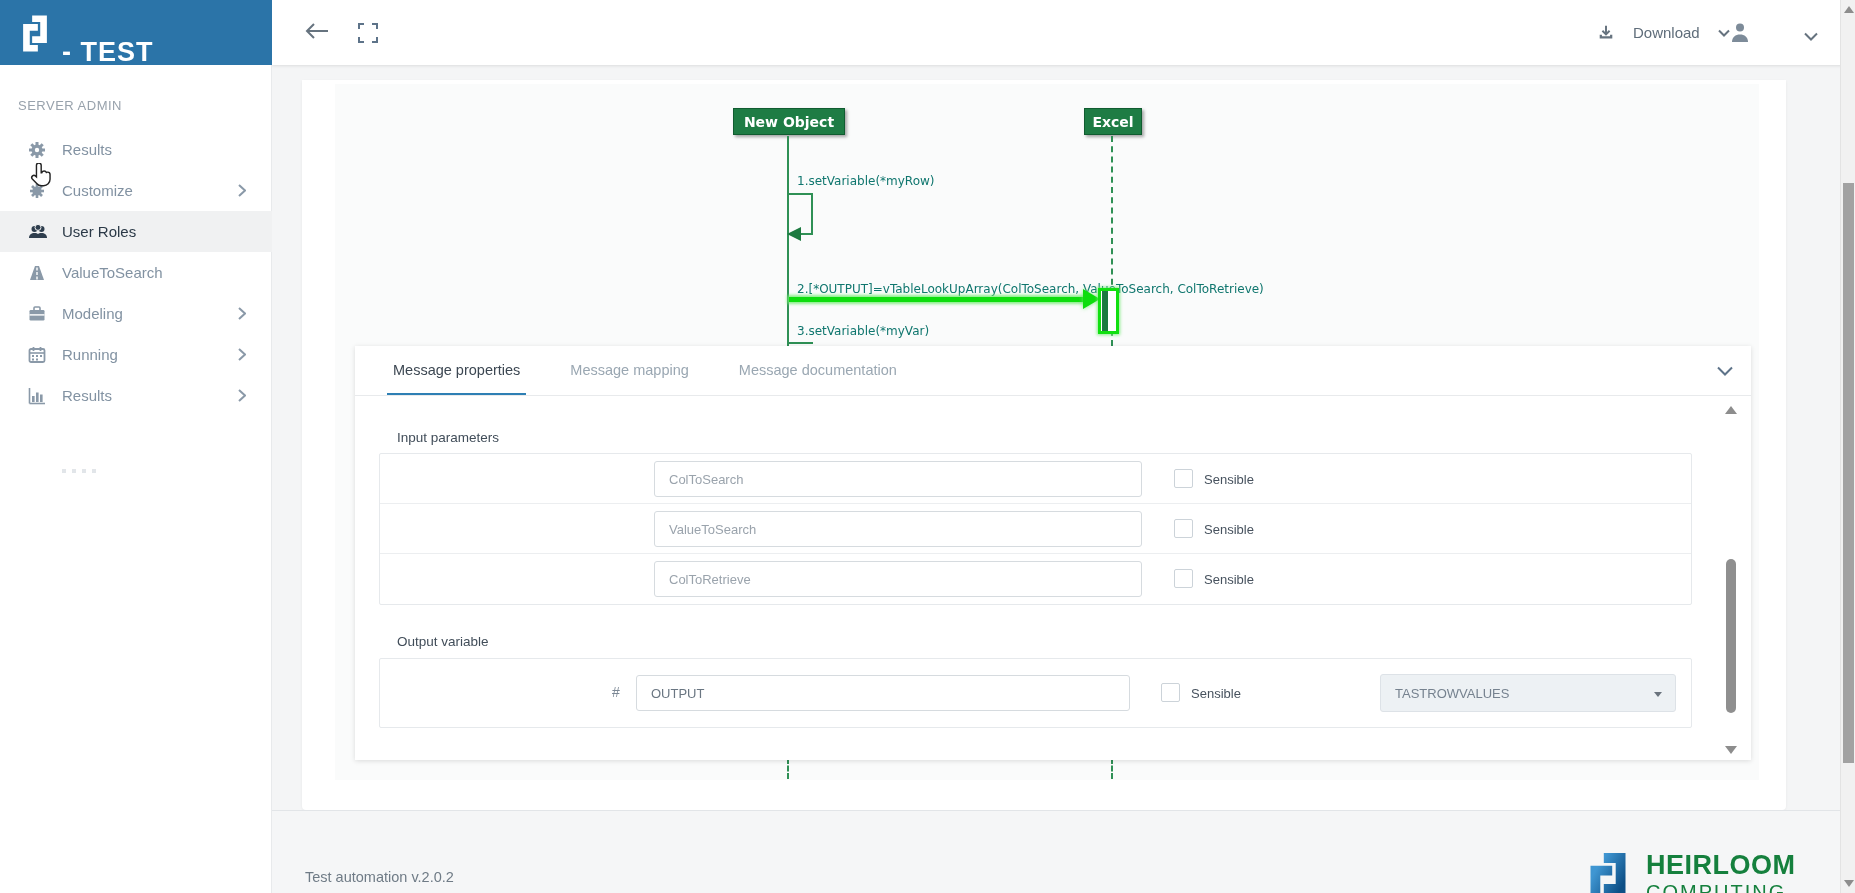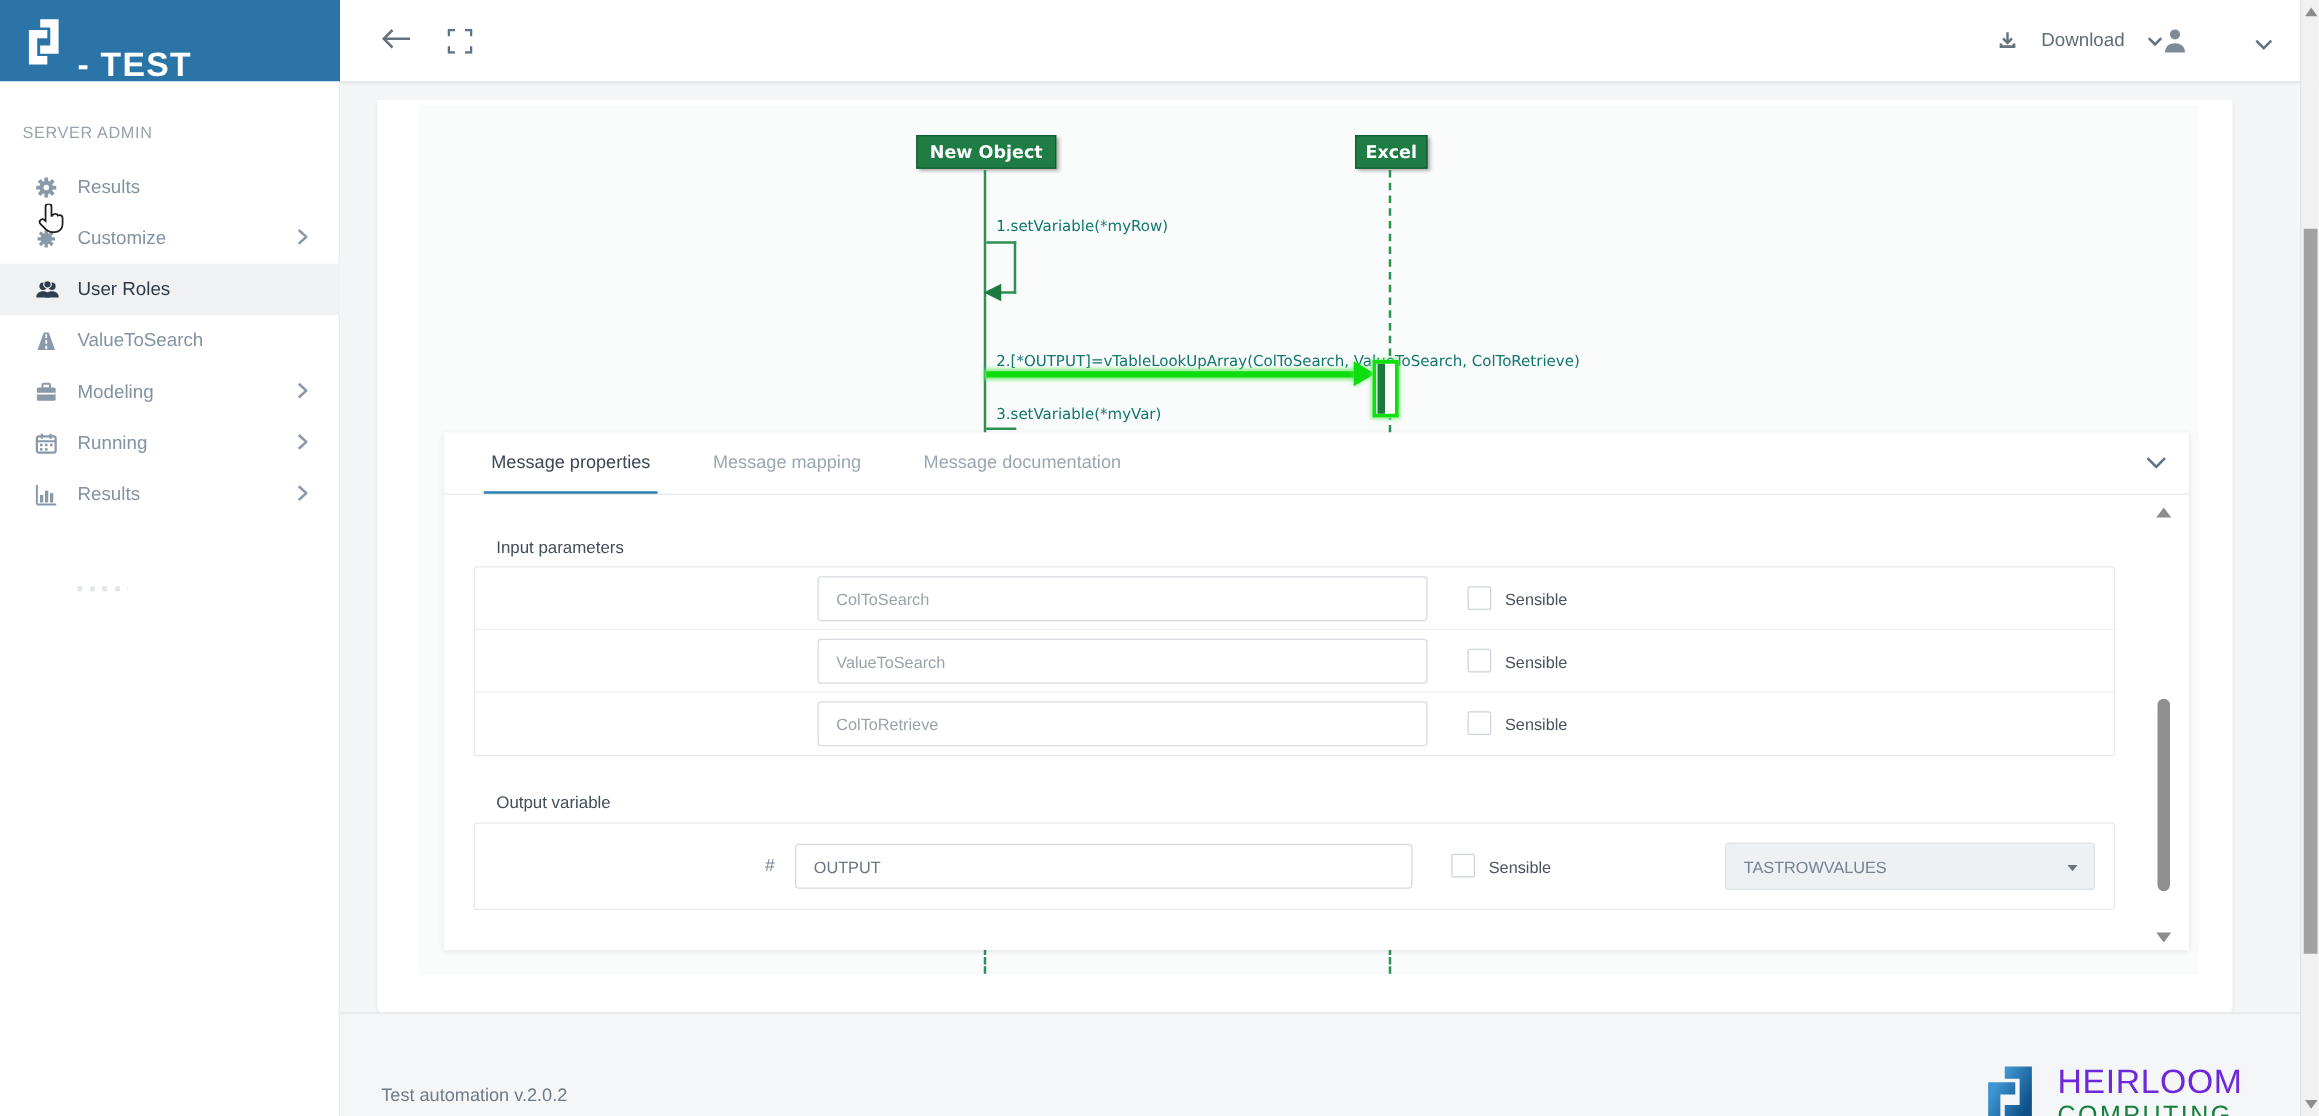--- a/index.html
+++ b/index.html
@@ -87,21 +87,21 @@
   
   .pscroll { position:absolute; left:1368px; top:58px; width:16px; height:352px; }
   .pscroll .up { position:absolute; left:2px; top:2px; width:0; height:0; border-left:6px solid transparent; border-right:6px solid transparent; border-bottom:8px solid #8d8d8d; cursor:pointer; }
   .pscroll .down { position:absolute; left:2px; bottom:2px; width:0; height:0; border-left:6px solid transparent; border-right:6px solid transparent; border-top:8px solid #8d8d8d; cursor:pointer; }
   .pscroll .thumb { position:absolute; left:3px; top:155px; width:10px; height:154px; background:#8f8f8f; border-radius:6px; cursor:grab; }
 
   
   .footer { position:absolute; left:0; top:730px; width:1583px; height:98px; background:#f5f6f7; border-top:1px solid #e2e5e8; }
   .version { position:absolute; left:33px; top:58px; font-size:14.5px; color:#6f7b86; }
   .brand { position:absolute; left:1308px; top:40px; display:flex; align-items:flex-start; gap:10px; }
-  .brand-text .l1 { font-size:27px; font-weight:normal; color:#6d28d9; letter-spacing:.5px; line-height:28px; }
+  .brand-text .l1 { font-size:27px; font-weight:bold; color:#15803d; letter-spacing:.5px; line-height:28px; }
   .brand-text .l2 { font-size:20px; color:#15803d; letter-spacing:2px; line-height:26px; }
 
   
   .page-scroll { position:absolute; right:0; top:0; width:15px; height:893px; background:#f1f1f1; border-left:1px solid #e3e3e3; z-index:20; }
   .page-scroll .up { position:absolute; left:2.5px; top:6px; width:0; height:0; border-left:5px solid transparent; border-right:5px solid transparent; border-bottom:7px solid #8d8d8d; cursor:pointer; }
   .page-scroll .down { position:absolute; left:2.5px; bottom:6px; width:0; height:0; border-left:5px solid transparent; border-right:5px solid transparent; border-top:7px solid #8d8d8d; cursor:pointer; }
   .page-scroll .thumb { position:absolute; left:2px; top:183px; width:11px; height:580px; background:#a2a2a2; cursor:grab; }
 </style>
 </head>
 <body>

